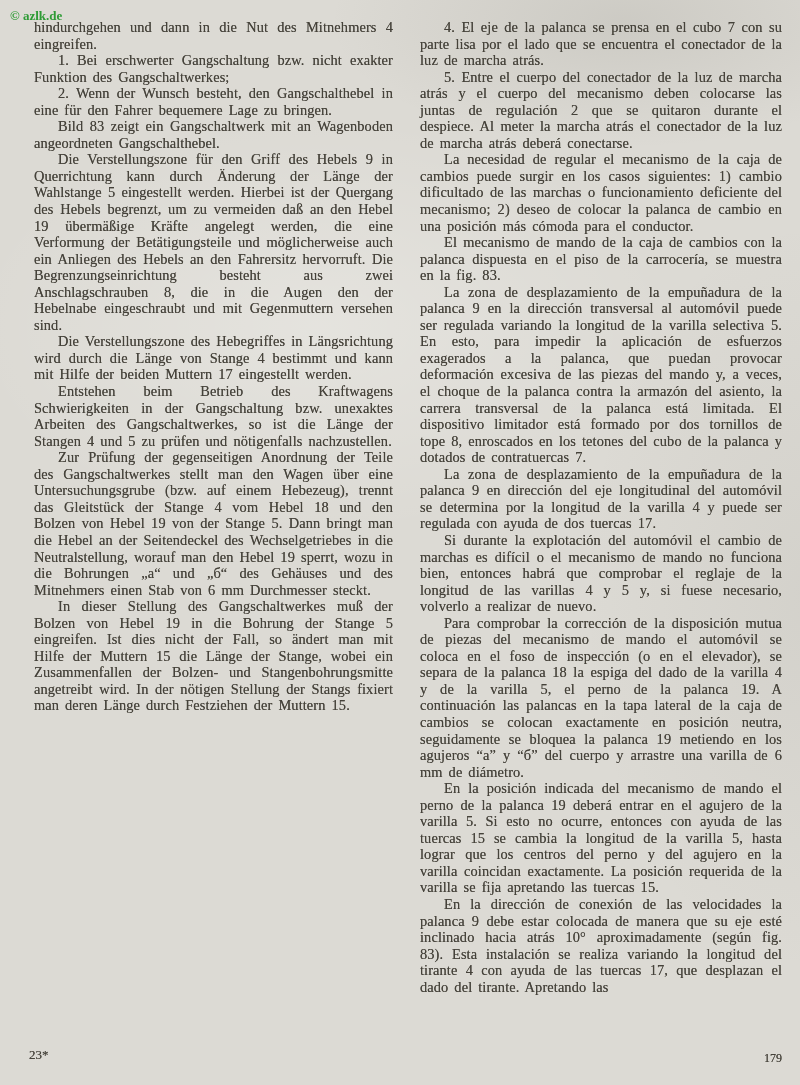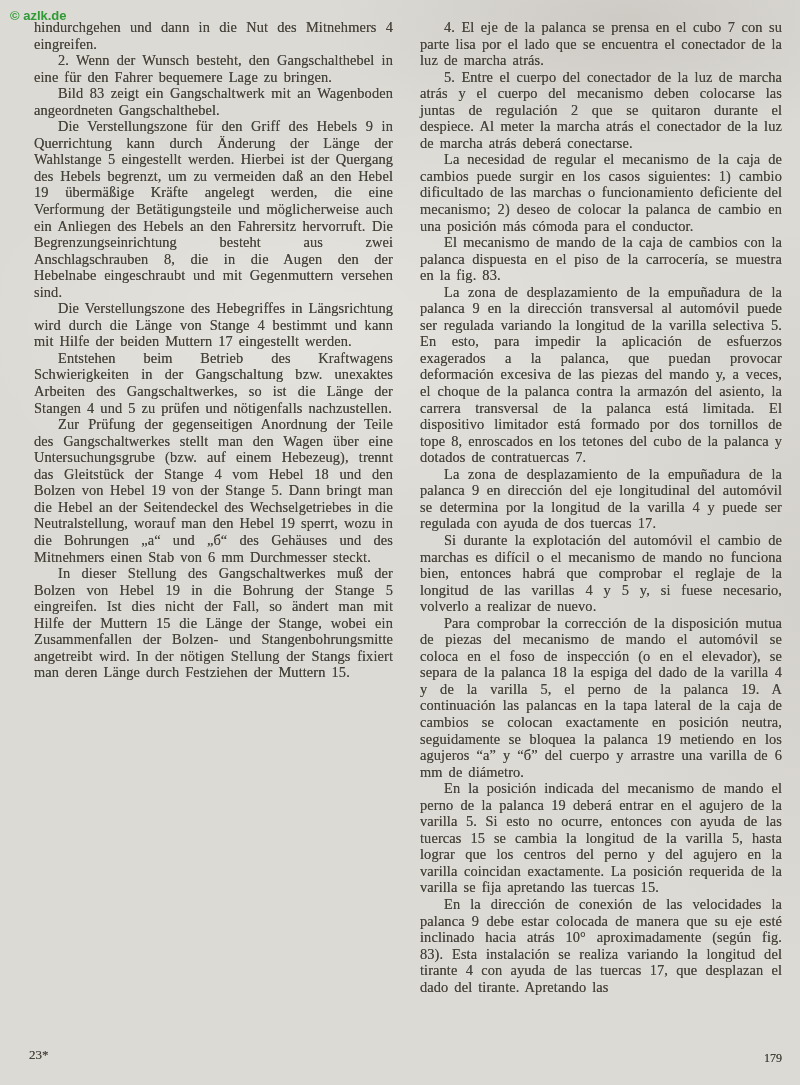--- a/index.html
+++ b/index.html
@@ -26,21 +26,21 @@
     letter-spacing: 0.1px;
     text-shadow: 0 0 0.6px rgba(69,66,58,0.75);
   }
   .col-left  { left: 34px;  width: 359px; }
   .col-right { left: 420px; width: 362px; }
   .para { margin: 0; text-indent: 24px; }
   .para.cont { text-indent: 0; }
   .watermark {
     position: absolute;
     left: 10px; top: 8px;
-    font-family: Liberation Sans, sans-serif;
+    font-family: Liberation Serif, serif;
     font-weight: bold;
     font-size: 13px;
     color: #2e9b35;
   }
   .sig {
     position: absolute;
     left: 21px; top: 1047px;
     font-size: 13px;
     text-shadow: 0 0 0.6px rgba(69,66,58,0.75);
     margin-left: 8px;
@@ -54,20 +54,21 @@
 </style>
 </head>
 <body>
 
 <div class="page">
 
   <div class="watermark">© azlk.de</div>
 
   <div class="col col-left">
     <p class="para cont">hindurchgehen und dann in die Nut des Mitnehmers 4 eingreifen.</p>
+    <p class="para">1. Bei erschwerter Gangschaltung bzw. nicht exakter Funktion des Gangschaltwerkes;</p>
     <p class="para">2. Wenn der Wunsch besteht, den Gangschalthebel in eine für den Fahrer bequemere Lage zu bringen.</p>
     <p class="para">Bild 83 zeigt ein Gangschaltwerk mit an Wagenboden angeordneten Gangschalthebel.</p>
     <p class="para">Die Verstellungszone für den Griff des Hebels 9 in Querrichtung kann durch Änderung der Länge der Wahlstange 5 eingestellt werden. Hierbei ist der Quergang des Hebels begrenzt, um zu vermeiden daß an den Hebel 19 übermäßige Kräfte angelegt werden, die eine Verformung der Betätigungsteile und möglicherweise auch ein Anliegen des Hebels an den Fahrersitz hervorruft. Die Begrenzungseinrichtung besteht aus zwei Anschlagschrauben 8, die in die Augen den der Hebelnabe eingeschraubt und mit Gegenmuttern versehen sind.</p>
     <p class="para">Die Verstellungszone des Hebegriffes in Längsrichtung wird durch die Länge von Stange 4 bestimmt und kann mit Hilfe der beiden Muttern 17 eingestellt werden.</p>
     <p class="para">Entstehen beim Betrieb des Kraftwagens Schwierigkeiten in der Gangschaltung bzw. unexaktes Arbeiten des Gangschaltwerkes, so ist die Länge der Stangen 4 und 5 zu prüfen und nötigenfalls nachzustellen.</p>
     <p class="para">Zur Prüfung der gegenseitigen Anordnung der Teile des Gangschaltwerkes stellt man den Wagen über eine Untersuchungsgrube (bzw. auf einem Hebezeug), trennt das Gleitstück der Stange 4 vom Hebel 18 und den Bolzen von Hebel 19 von der Stange 5. Dann bringt man die Hebel an der Seitendeckel des Wechselgetriebes in die Neutralstellung, worauf man den Hebel 19 sperrt, wozu in die Bohrungen „a“ und „б“ des Gehäuses und des Mitnehmers einen Stab von 6 mm Durchmesser steckt.</p>
     <p class="para">In dieser Stellung des Gangschaltwerkes muß der Bolzen von Hebel 19 in die Bohrung der Stange 5 eingreifen. Ist dies nicht der Fall, so ändert man mit Hilfe der Muttern 15 die Länge der Stange, wobei ein Zusammenfallen der Bolzen- und Stangenbohrungsmitte angetreibt wird. In der nötigen Stellung der Stangs fixiert man deren Länge durch Festziehen der Muttern 15.</p>
   </div>
 
   <div class="col col-right">

